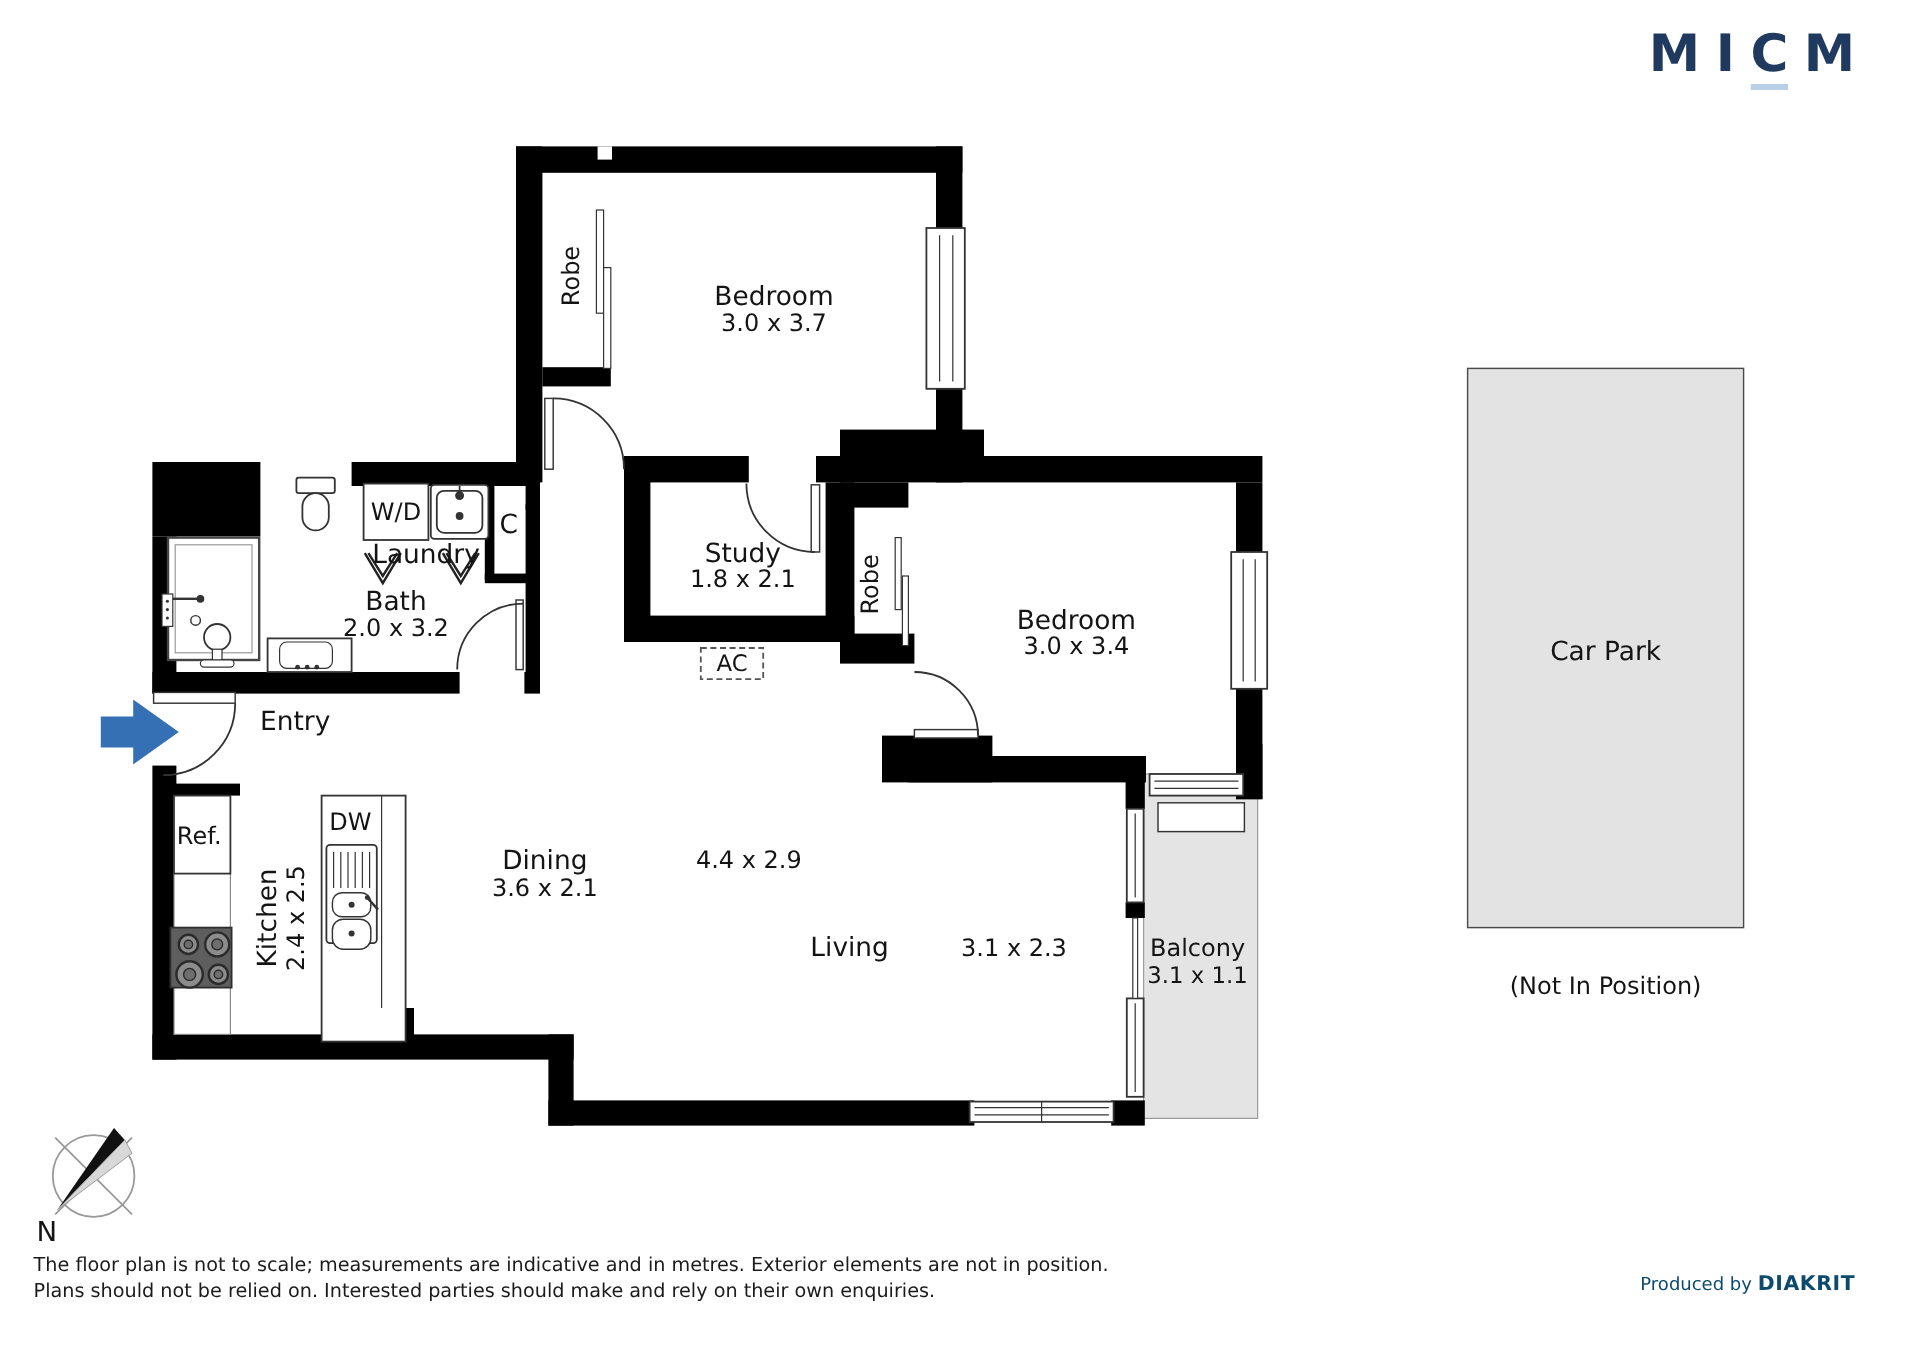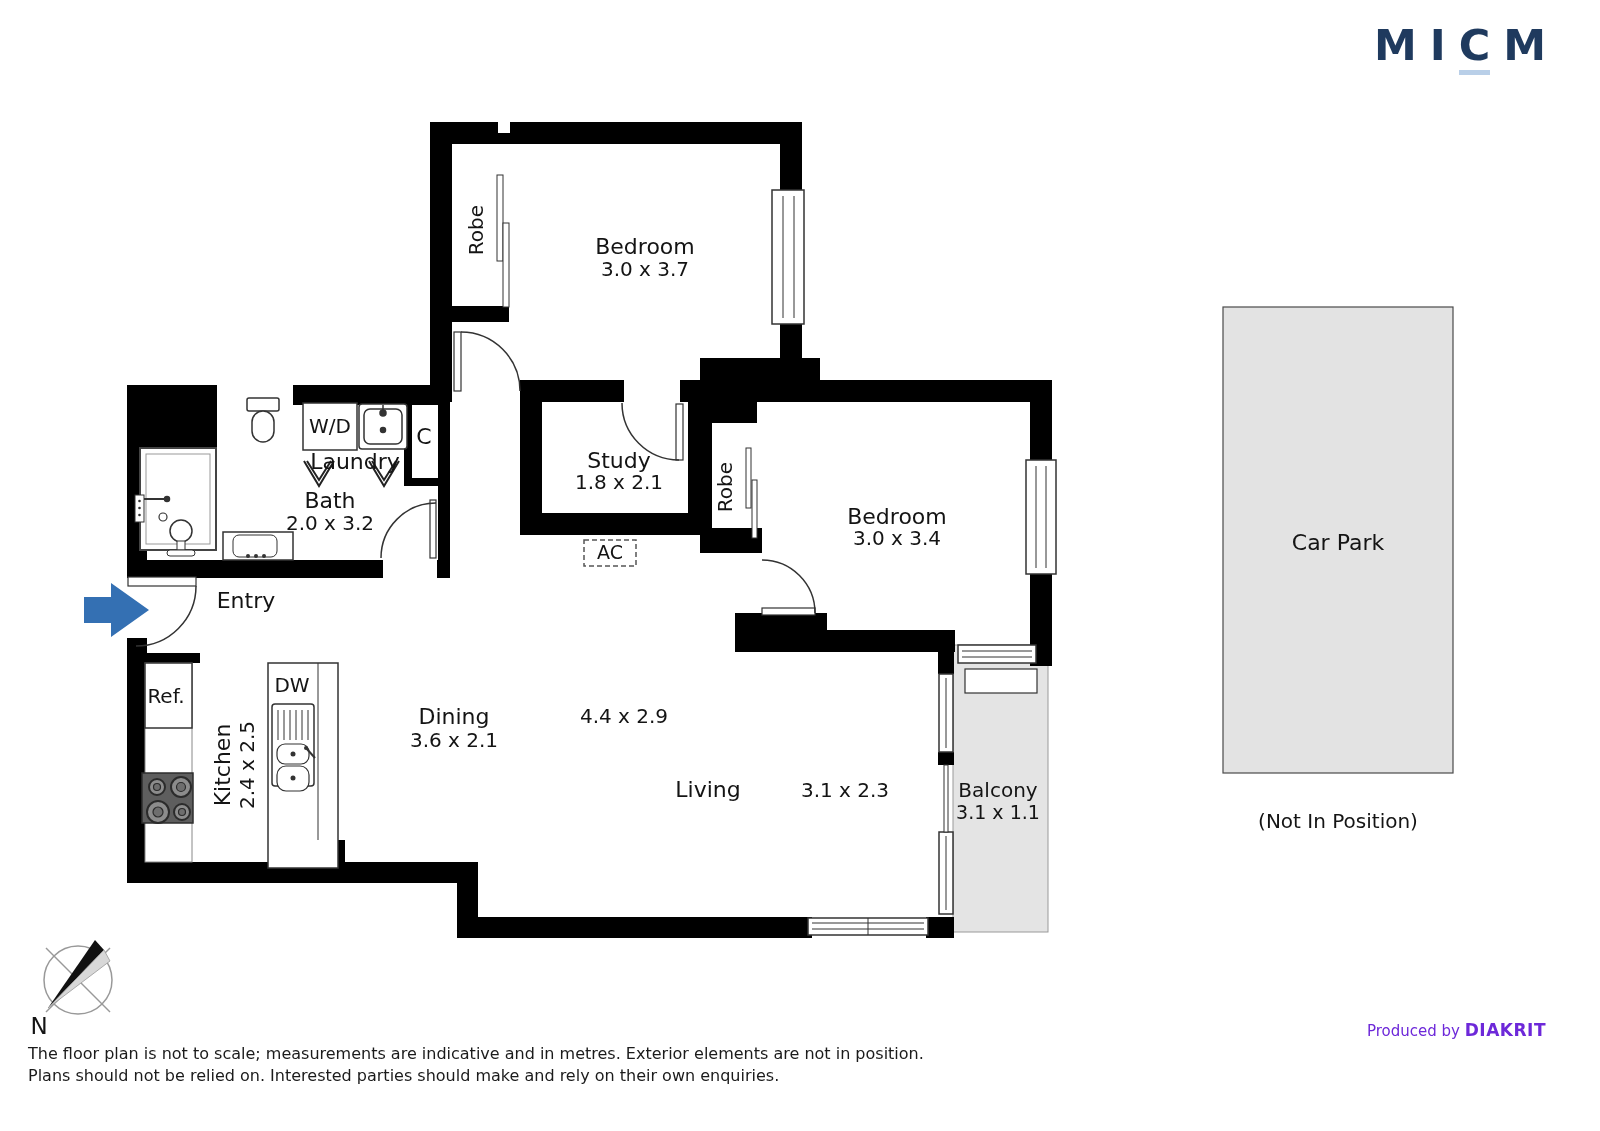--- a/index.html
+++ b/index.html
@@ -12,21 +12,21 @@
   .small-label{font-size:20px;}
   
   .logo{position:absolute;left:1374px;top:24px;width:172px;display:flex;justify-content:space-between;
         color:#1f3a5e;font-size:43px;font-weight:700;line-height:1;}
   .logo .letter{display:inline-block;}
   .logo .letter-c{border-bottom:5px solid #b9cfe8;padding-bottom:3px;margin-bottom:-8px;}
   
   .disclaimer{position:absolute;left:28px;color:#1b1b1b;font-size:16px;white-space:nowrap;}
   .line1{top:1044px;}
   .line2{top:1066px;}
-  .produced{position:absolute;right:54px;top:1020px;color:#6d28d9;font-size:15px;white-space:nowrap;}
+  .produced{position:absolute;right:54px;top:1060px;color:#0c4a6e;font-size:15px;white-space:nowrap;}
   .produced .producer{font-weight:700;font-size:17px;letter-spacing:0.5px;}
 </style>
 </head>
 <body>
 
 <div id="canvas">
 
 <svg id="plan-svg" width="1600" height="1131" viewBox="0 0 1600 1131">
 
   <g>

